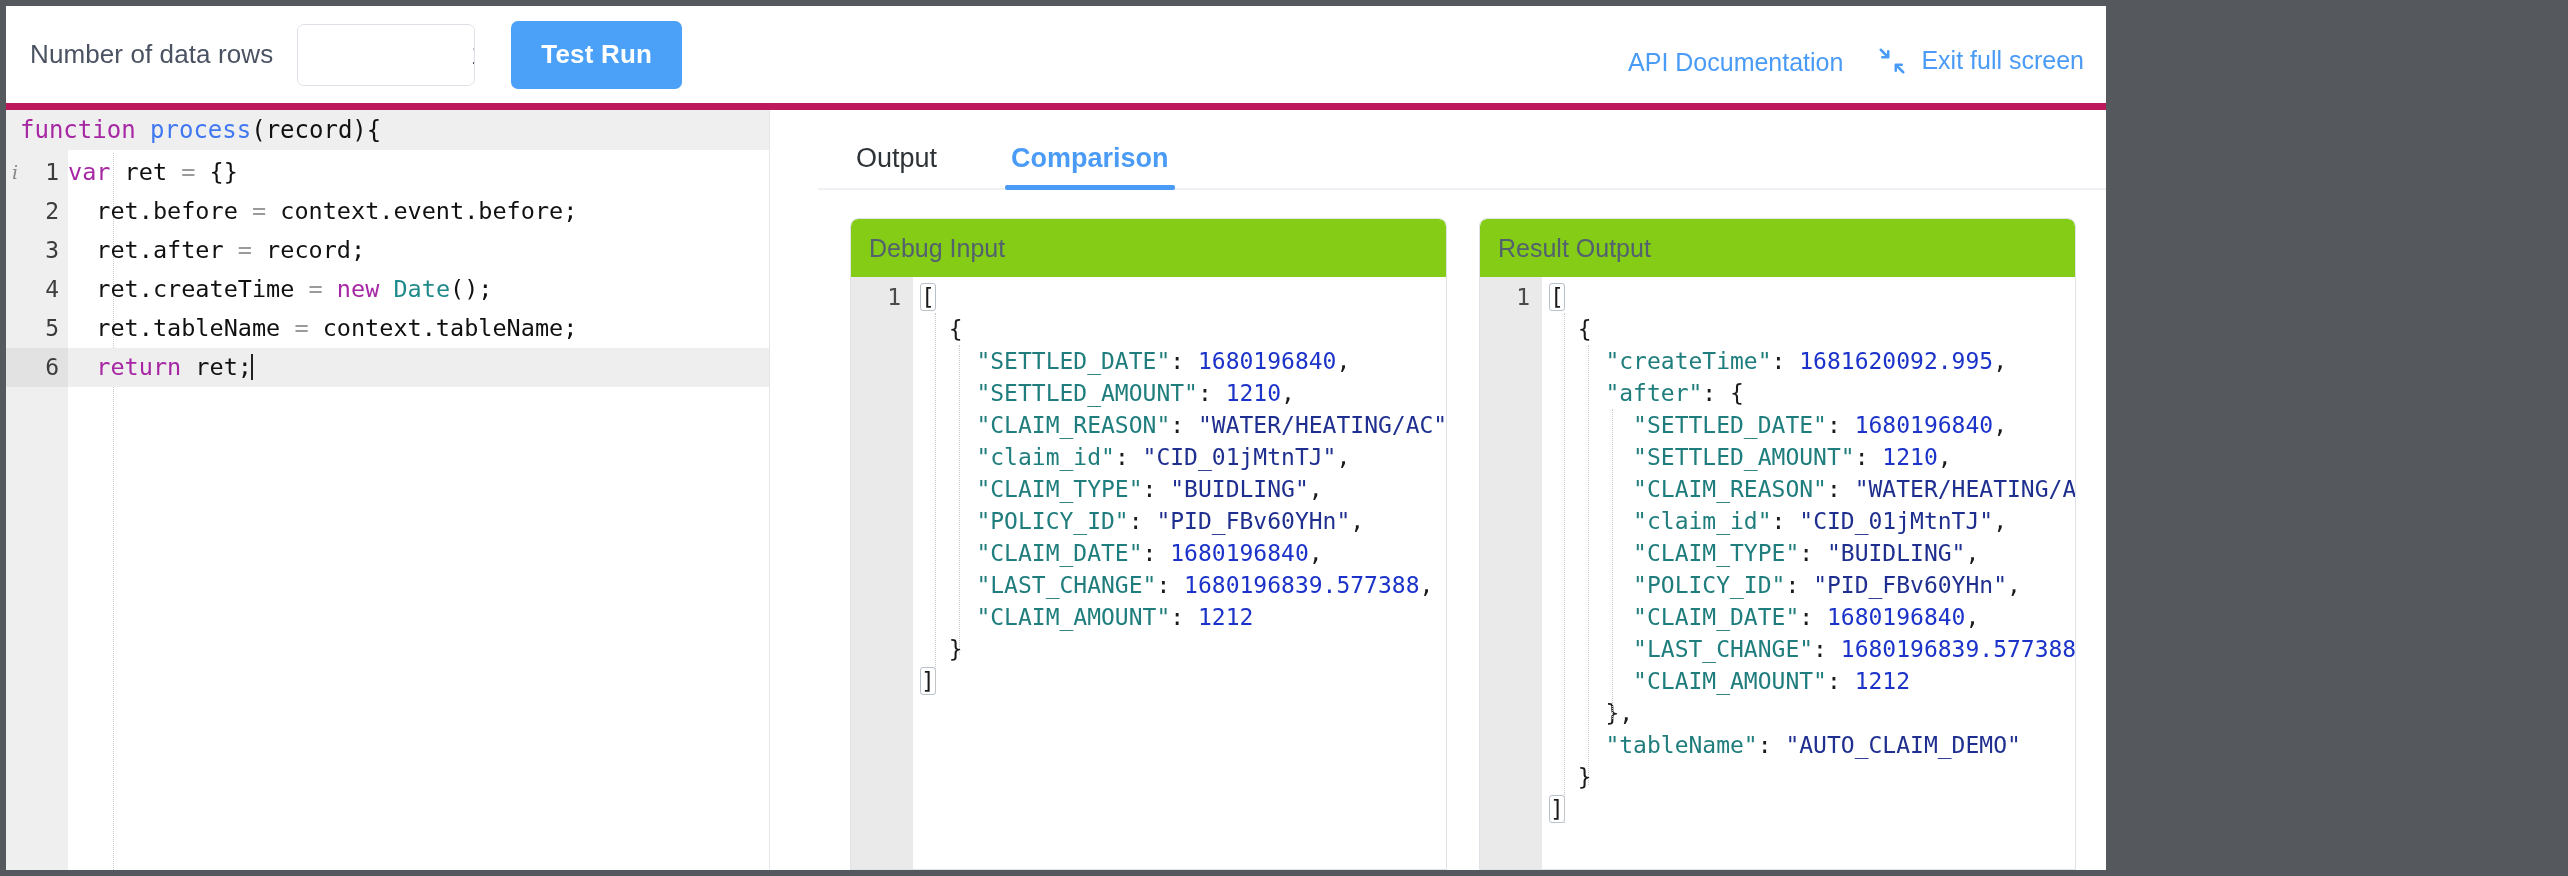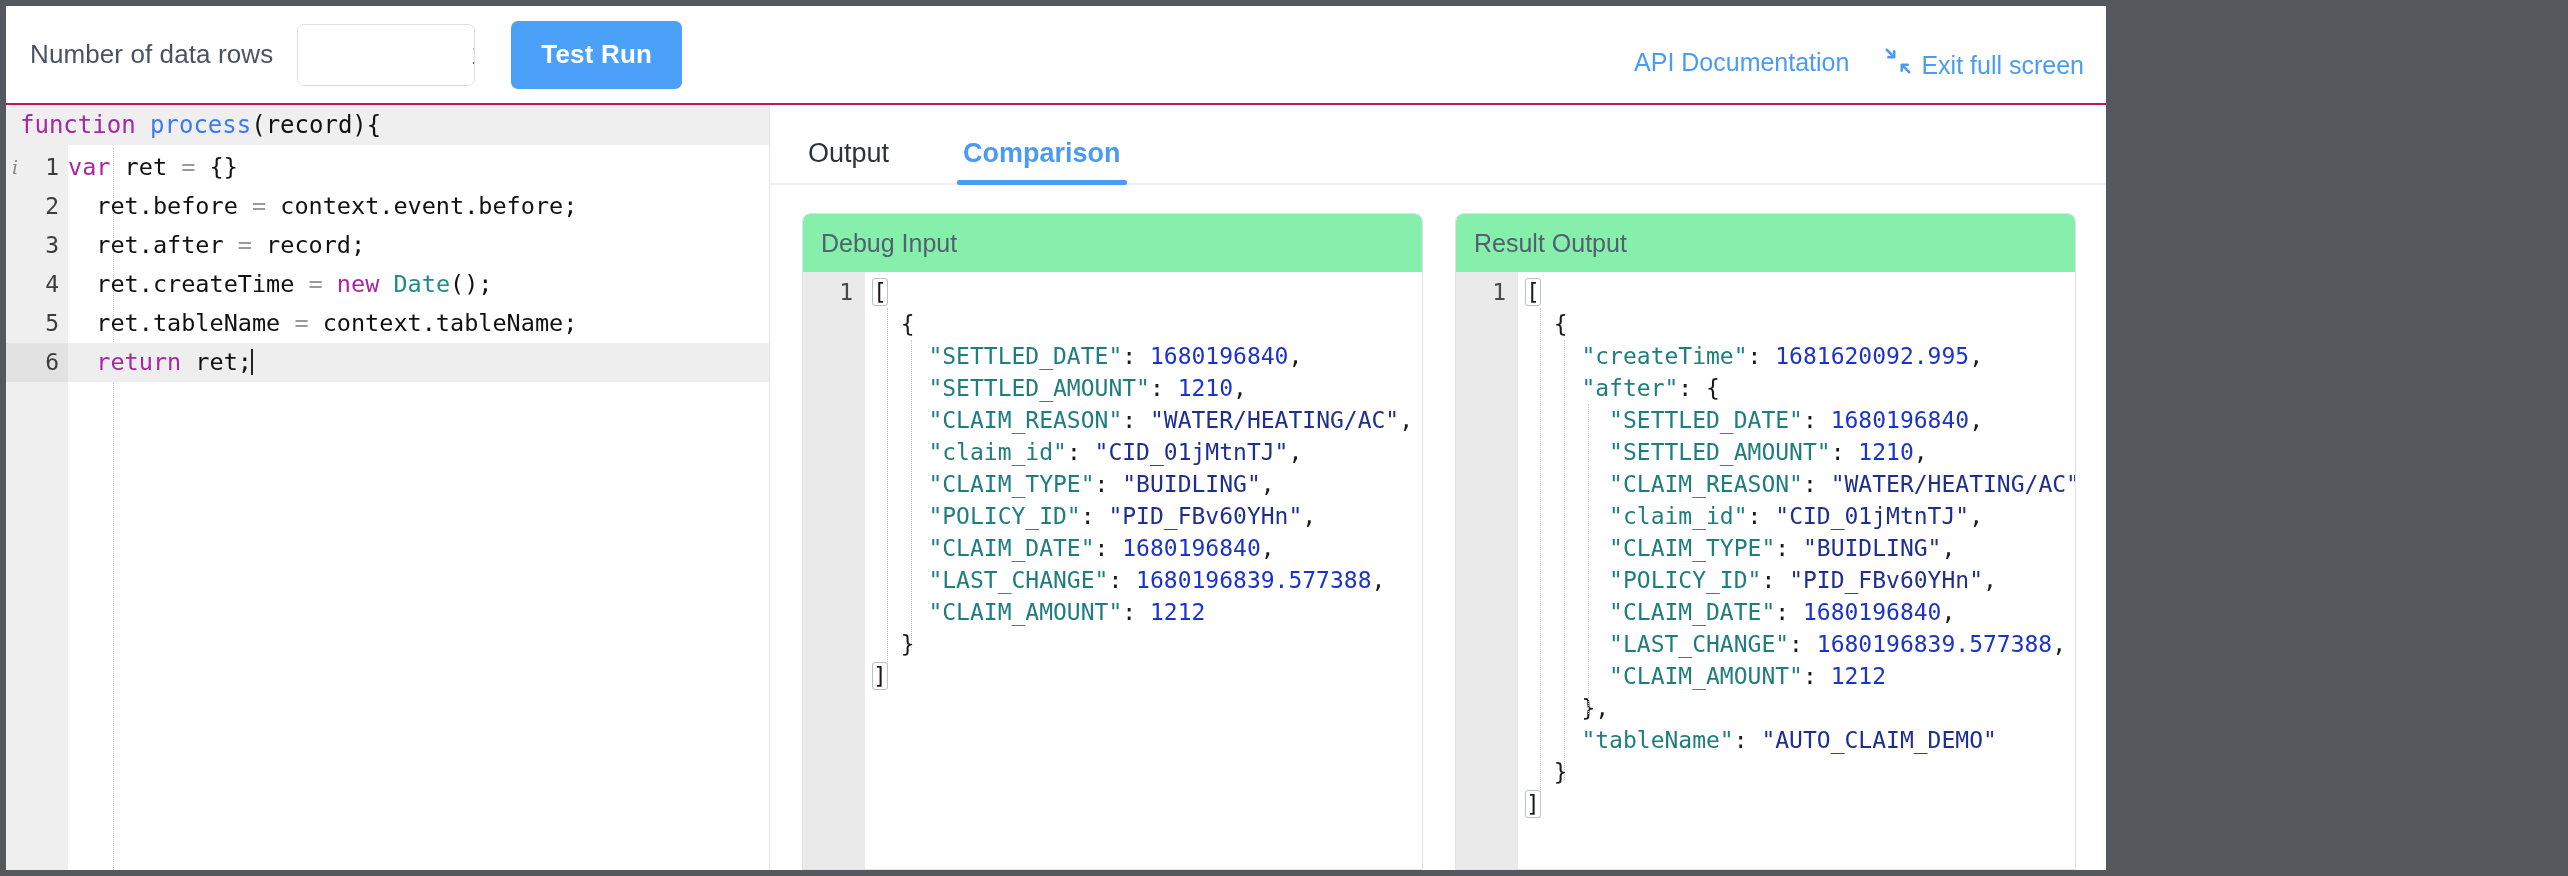--- a/index.html
+++ b/index.html
@@ -94,36 +94,37 @@
   .api-doc-link {
     font-size: 25px;
     color: #4a9bf5;
     text-decoration: none;
     cursor: pointer;
     white-space: nowrap;
     margin-right: 34px;
   }
   .exit-fs {
     display: flex;
-    align-items: flex-end;
+    align-items: flex-start;
     cursor: pointer;
-    gap: 8px;
+    gap: 14px;
   }
   .exit-fs-label {
     font-size: 25px;
     color: #4a9bf5;
     white-space: nowrap;
   }
 
   
   .main {
     flex: 1;
     display: flex;
     min-height: 0;
-    border-top: 2px solid #be185d;
+    border-top: 7px solid #be185d;
+    gap: 48px;
   }
 
   
   .editor-pane {
     width: 764px;
     flex: 0 0 764px;
     border-right: 1px solid #e4e6ea;
     background: #ffffff;
     display: flex;
     flex-direction: column;
@@ -263,21 +264,21 @@
     border: 1px solid #dfe3e8;
     border-radius: 8px 8px 0 0;
     background: #ffffff;
     display: flex;
     flex-direction: column;
     overflow: hidden;
   }
   .panel-title {
     height: 58px;
     flex: 0 0 58px;
-    background: #86efac;
+    background: #84cc16;
     color: #53616f;
     font-size: 25px;
     display: flex;
     align-items: center;
     padding-left: 18px;
     border-radius: 7px 7px 0 0;
   }
   .panel-body {
     flex: 1;
     display: flex;

